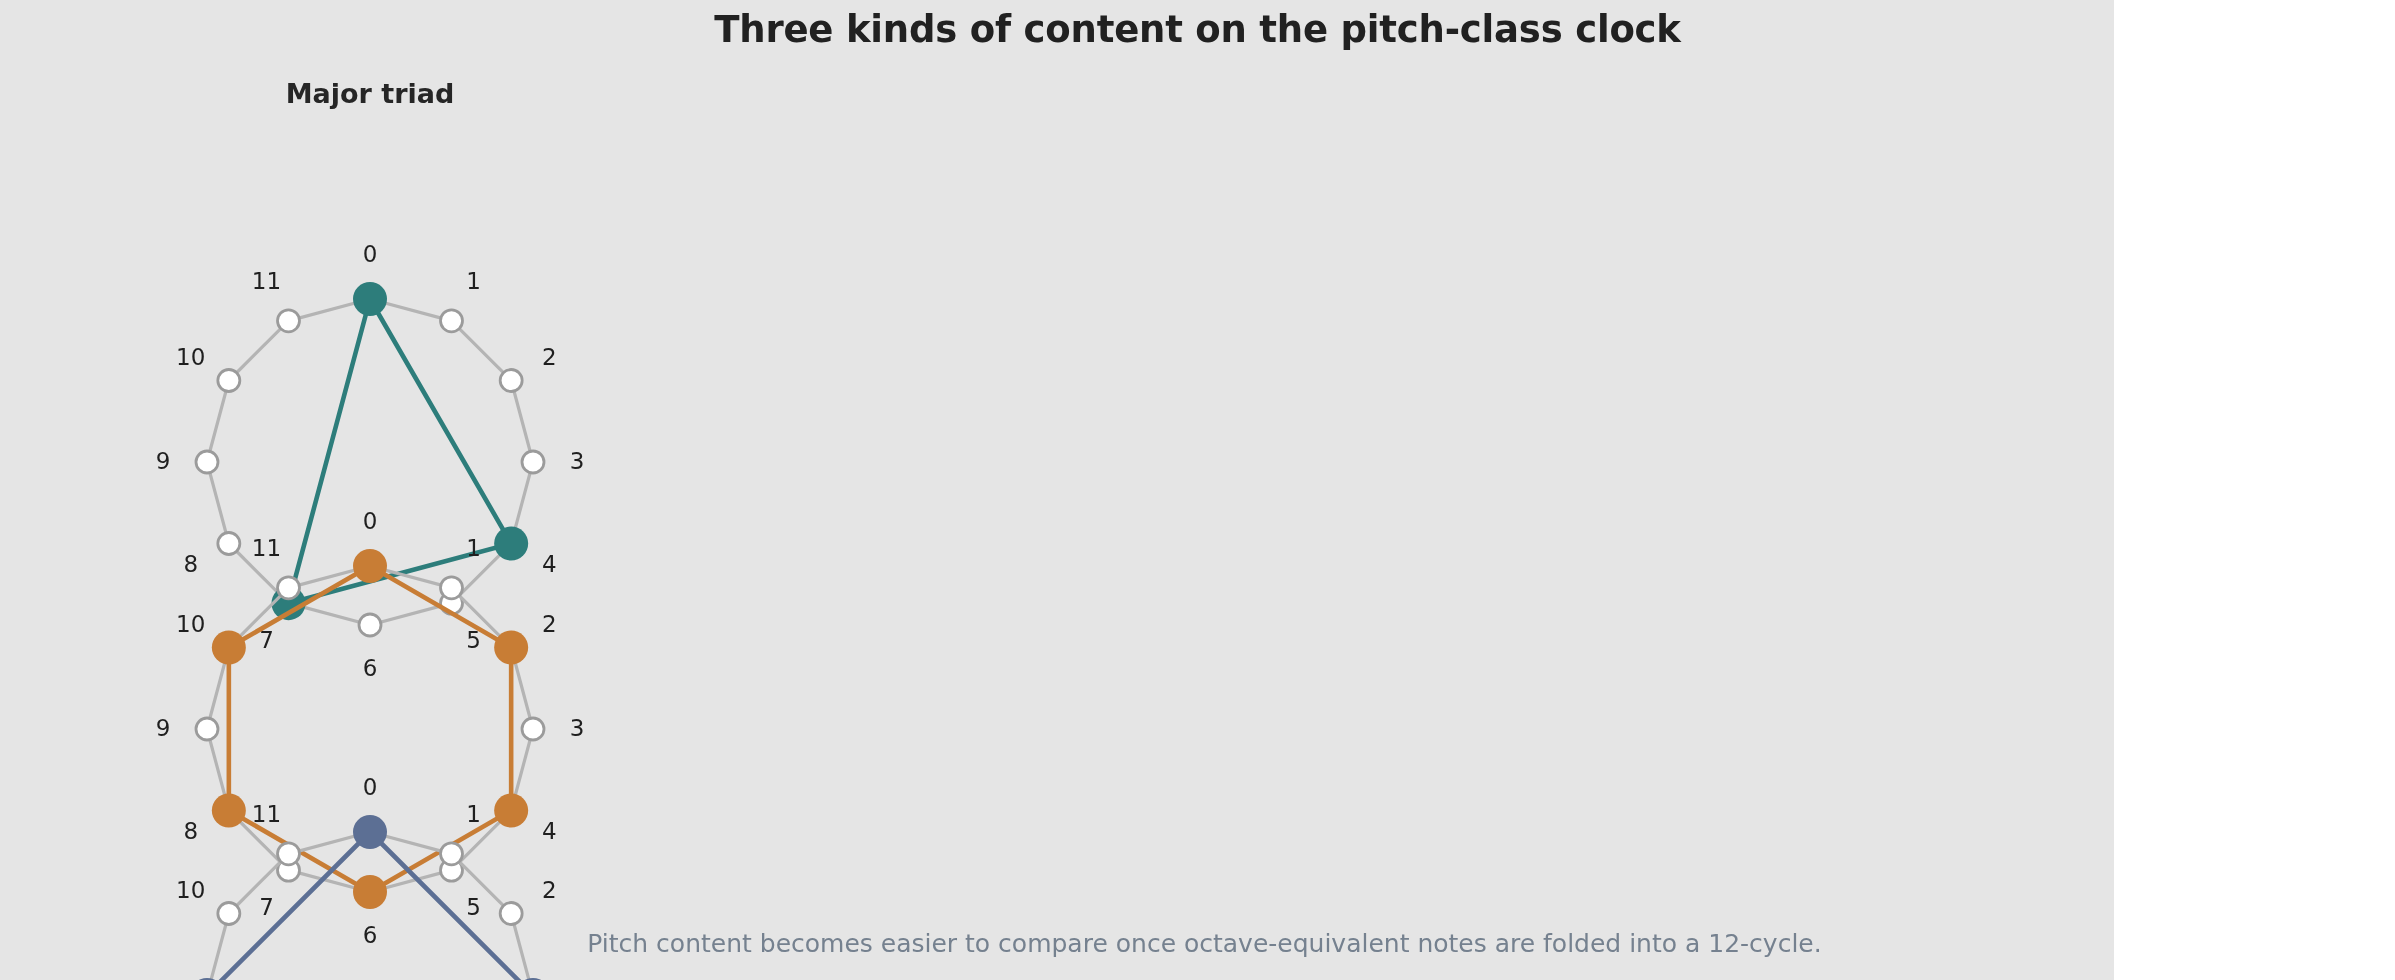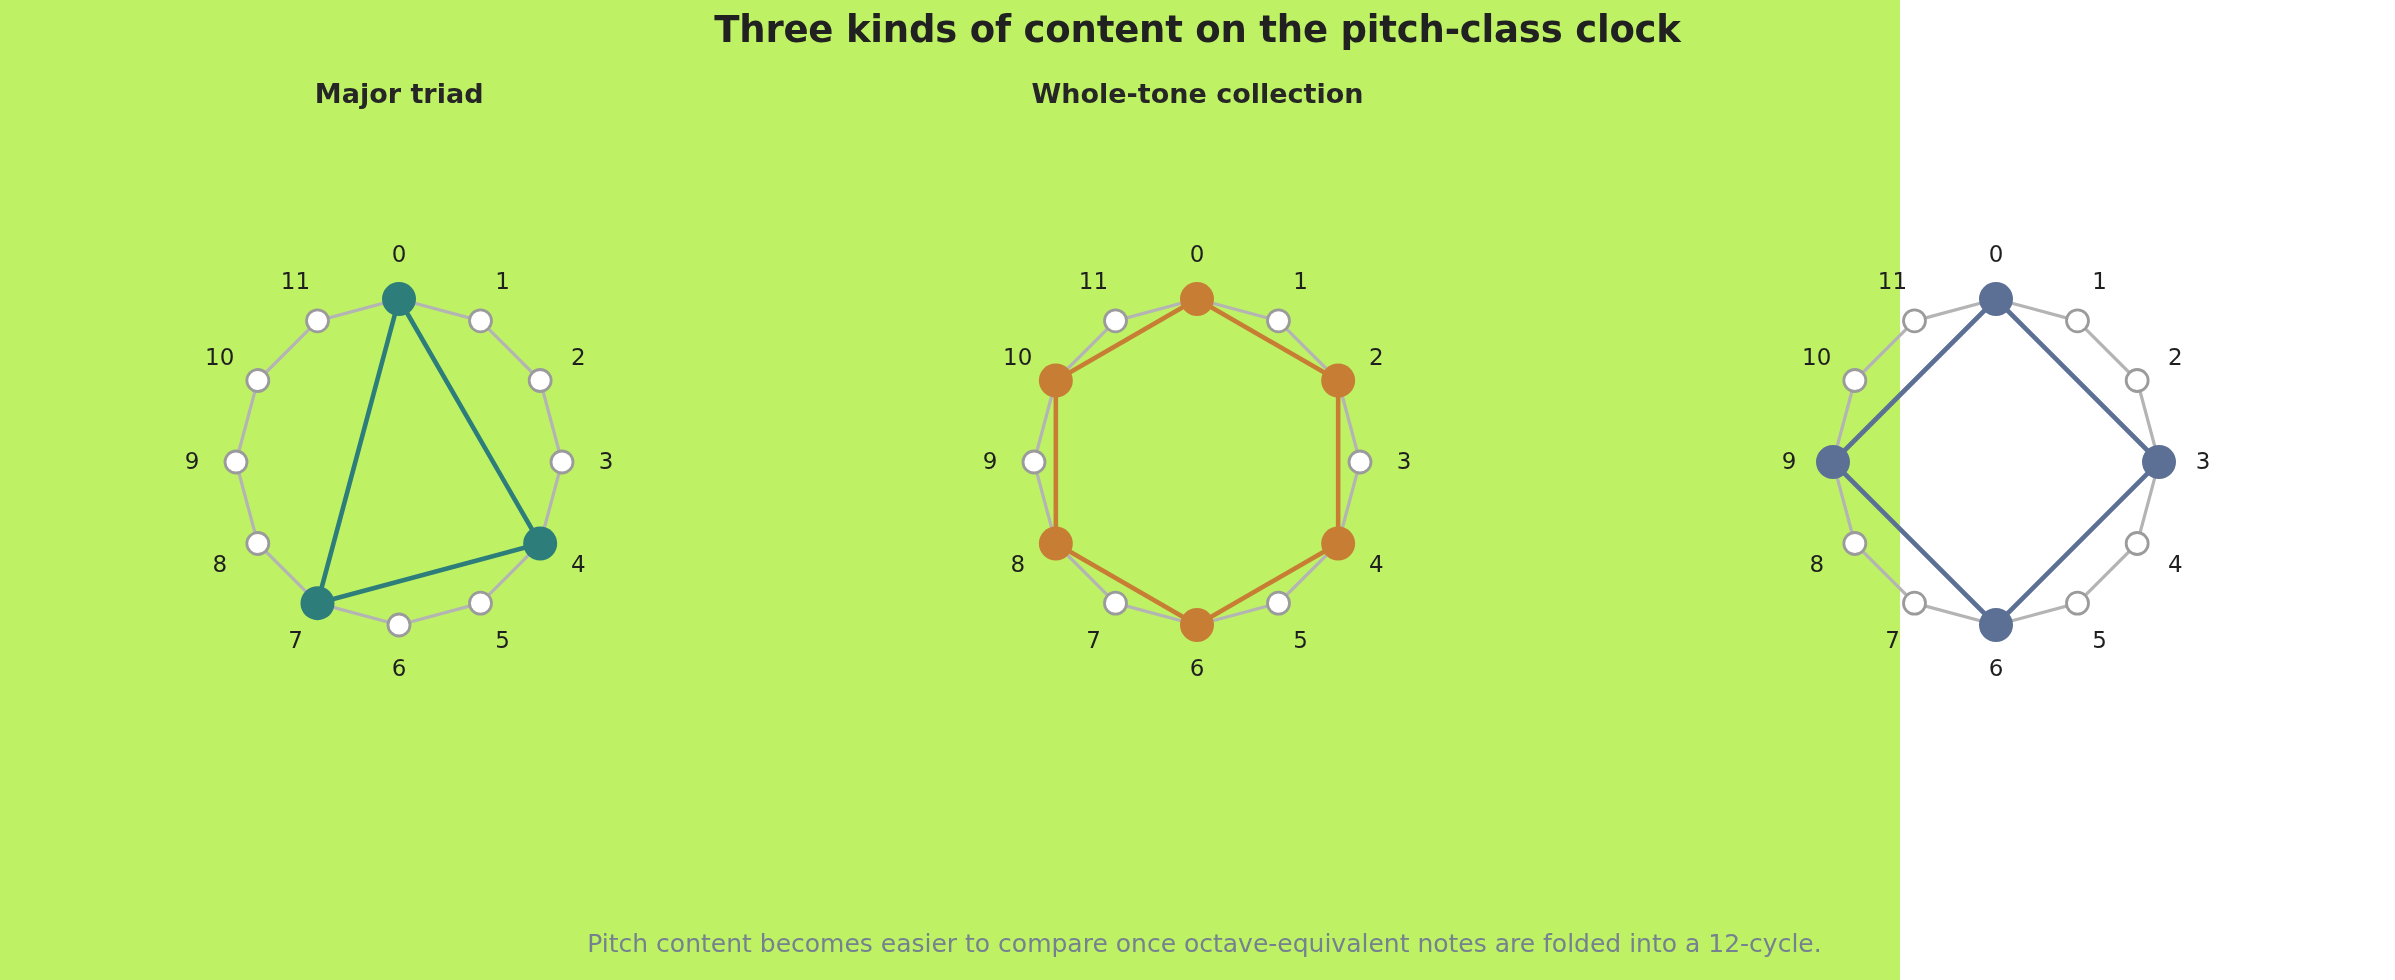--- a/index.html
+++ b/index.html
@@ -11,23 +11,23 @@
     width: 2395px;
     height: 980px;
     font-family: "DejaVu Sans", "Liberation Sans", sans-serif;
     color: #262626;
     overflow: hidden;
     position: relative;
   }
 
   .figure {
     position: relative;
-    width: 1900px;
+    width: 2114px;
     height: 980px;
-    background: #bef264;
+    background: #e5e5e5;
   }
 
   .fig-title {
     position: absolute;
     top: 8px;
     left: 0;
     width: 2395px;
     text-align: center;
     font-size: 37px;
     font-weight: bold;
@@ -35,21 +35,21 @@
     color: #212121;
   }
 
   .panels {
     position: absolute;
     top: 70px;
     left: 0;
     width: 2395px;
     height: 800px;
     display: flex;
-    flex-direction: row;
+    flex-direction: column;
     align-items: flex-start;
     justify-content: space-around;
   }
 
   .panel {
     position: relative;
     width: 740px;
     height: 800px;
   }
 
@@ -177,21 +177,20 @@
               <text x="190.7327414166212" y="443.5" class="node-label" fill="#1f1f1f">8</text>
               <text x="163" y="340" class="node-label" fill="#1f1f1f">9</text>
               <text x="190.73274141662122" y="236.49999999999997" class="node-label" fill="#1f1f1f">10</text>
               <text x="266.4999999999999" y="160.73274141662125" class="node-label" fill="#1f1f1f">11</text>
             </g>
           </svg>
       </div>
     </div>
 
     <div class="panel">
-      <div class="panel-title">Whole-tone collection</div>
       <div class="clock-wrap">
         <svg class="clock-svg" viewBox="0 0 740 740">
             <g>
               <line x1="370" y1="177" x2="451.5" y2="198.83785918313652" class="ring-edge" stroke="#b4b4b4"></line>
               <line x1="451.5" y1="198.83785918313652" x2="511.1621408168635" y2="258.5" class="ring-edge" stroke="#b4b4b4"></line>
               <line x1="511.1621408168635" y1="258.5" x2="533" y2="340" class="ring-edge" stroke="#b4b4b4"></line>
               <line x1="533" y1="340" x2="511.1621408168635" y2="421.5" class="ring-edge" stroke="#b4b4b4"></line>
               <line x1="511.1621408168635" y1="421.5" x2="451.5" y2="481.1621408168635" class="ring-edge" stroke="#b4b4b4"></line>
               <line x1="451.5" y1="481.1621408168635" x2="370" y2="503" class="ring-edge" stroke="#b4b4b4"></line>
               <line x1="370" y1="503" x2="288.50000000000006" y2="481.1621408168635" class="ring-edge" stroke="#b4b4b4"></line>

